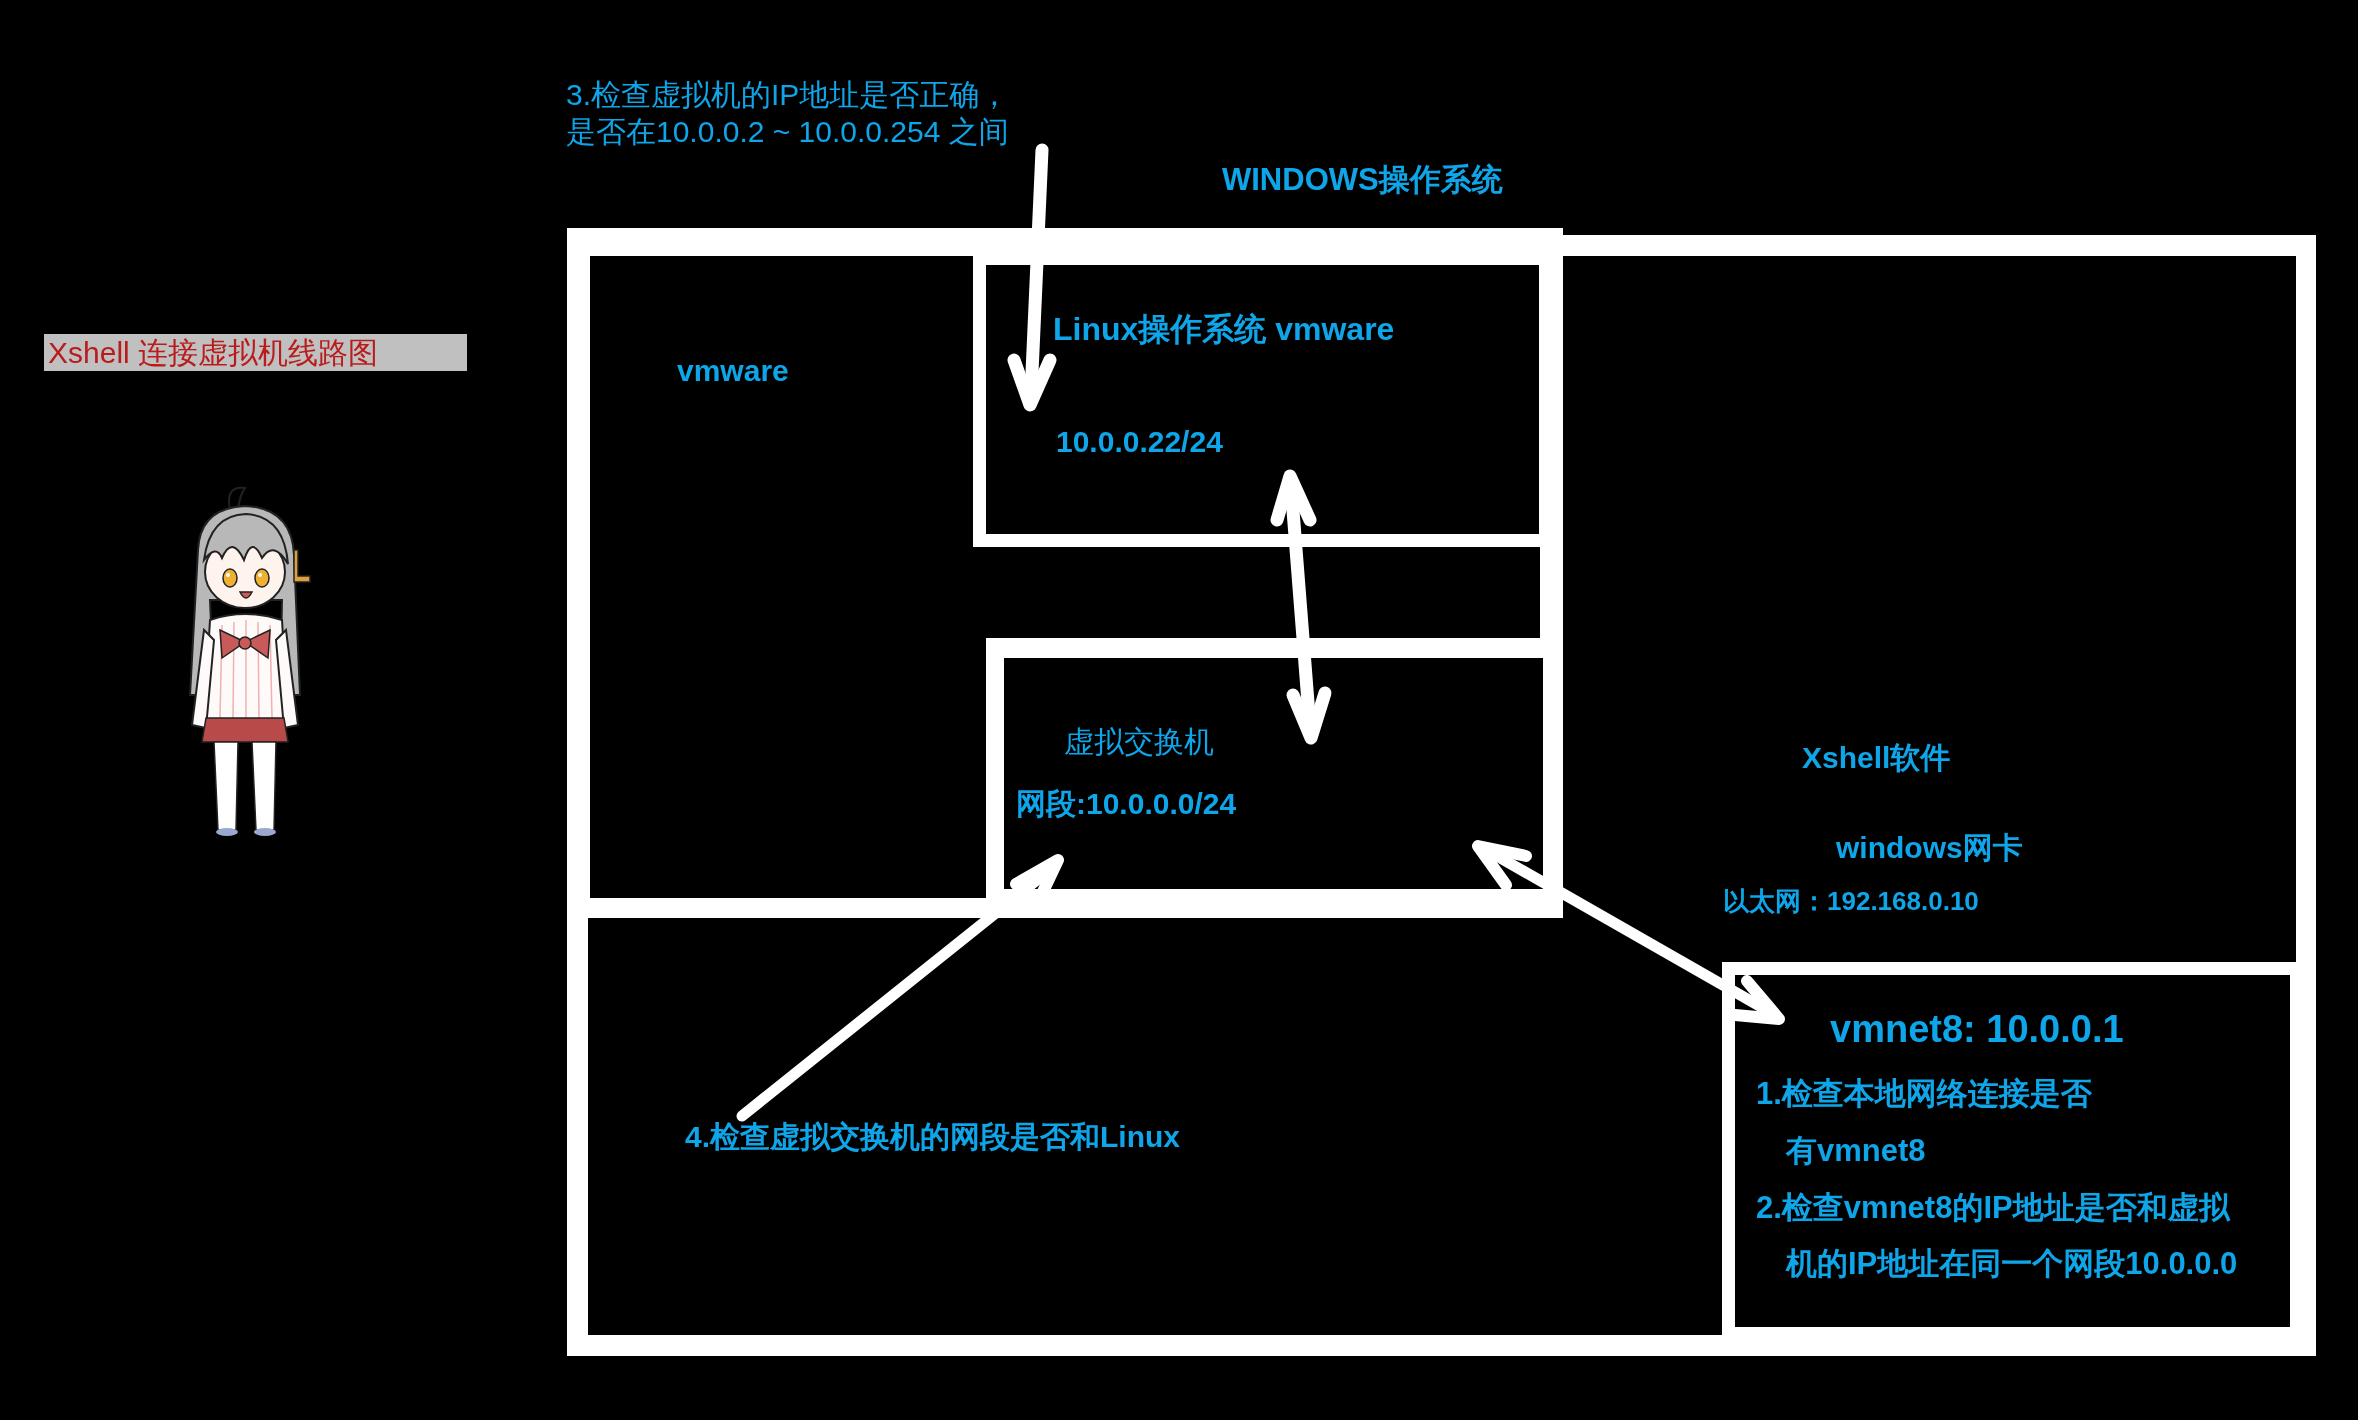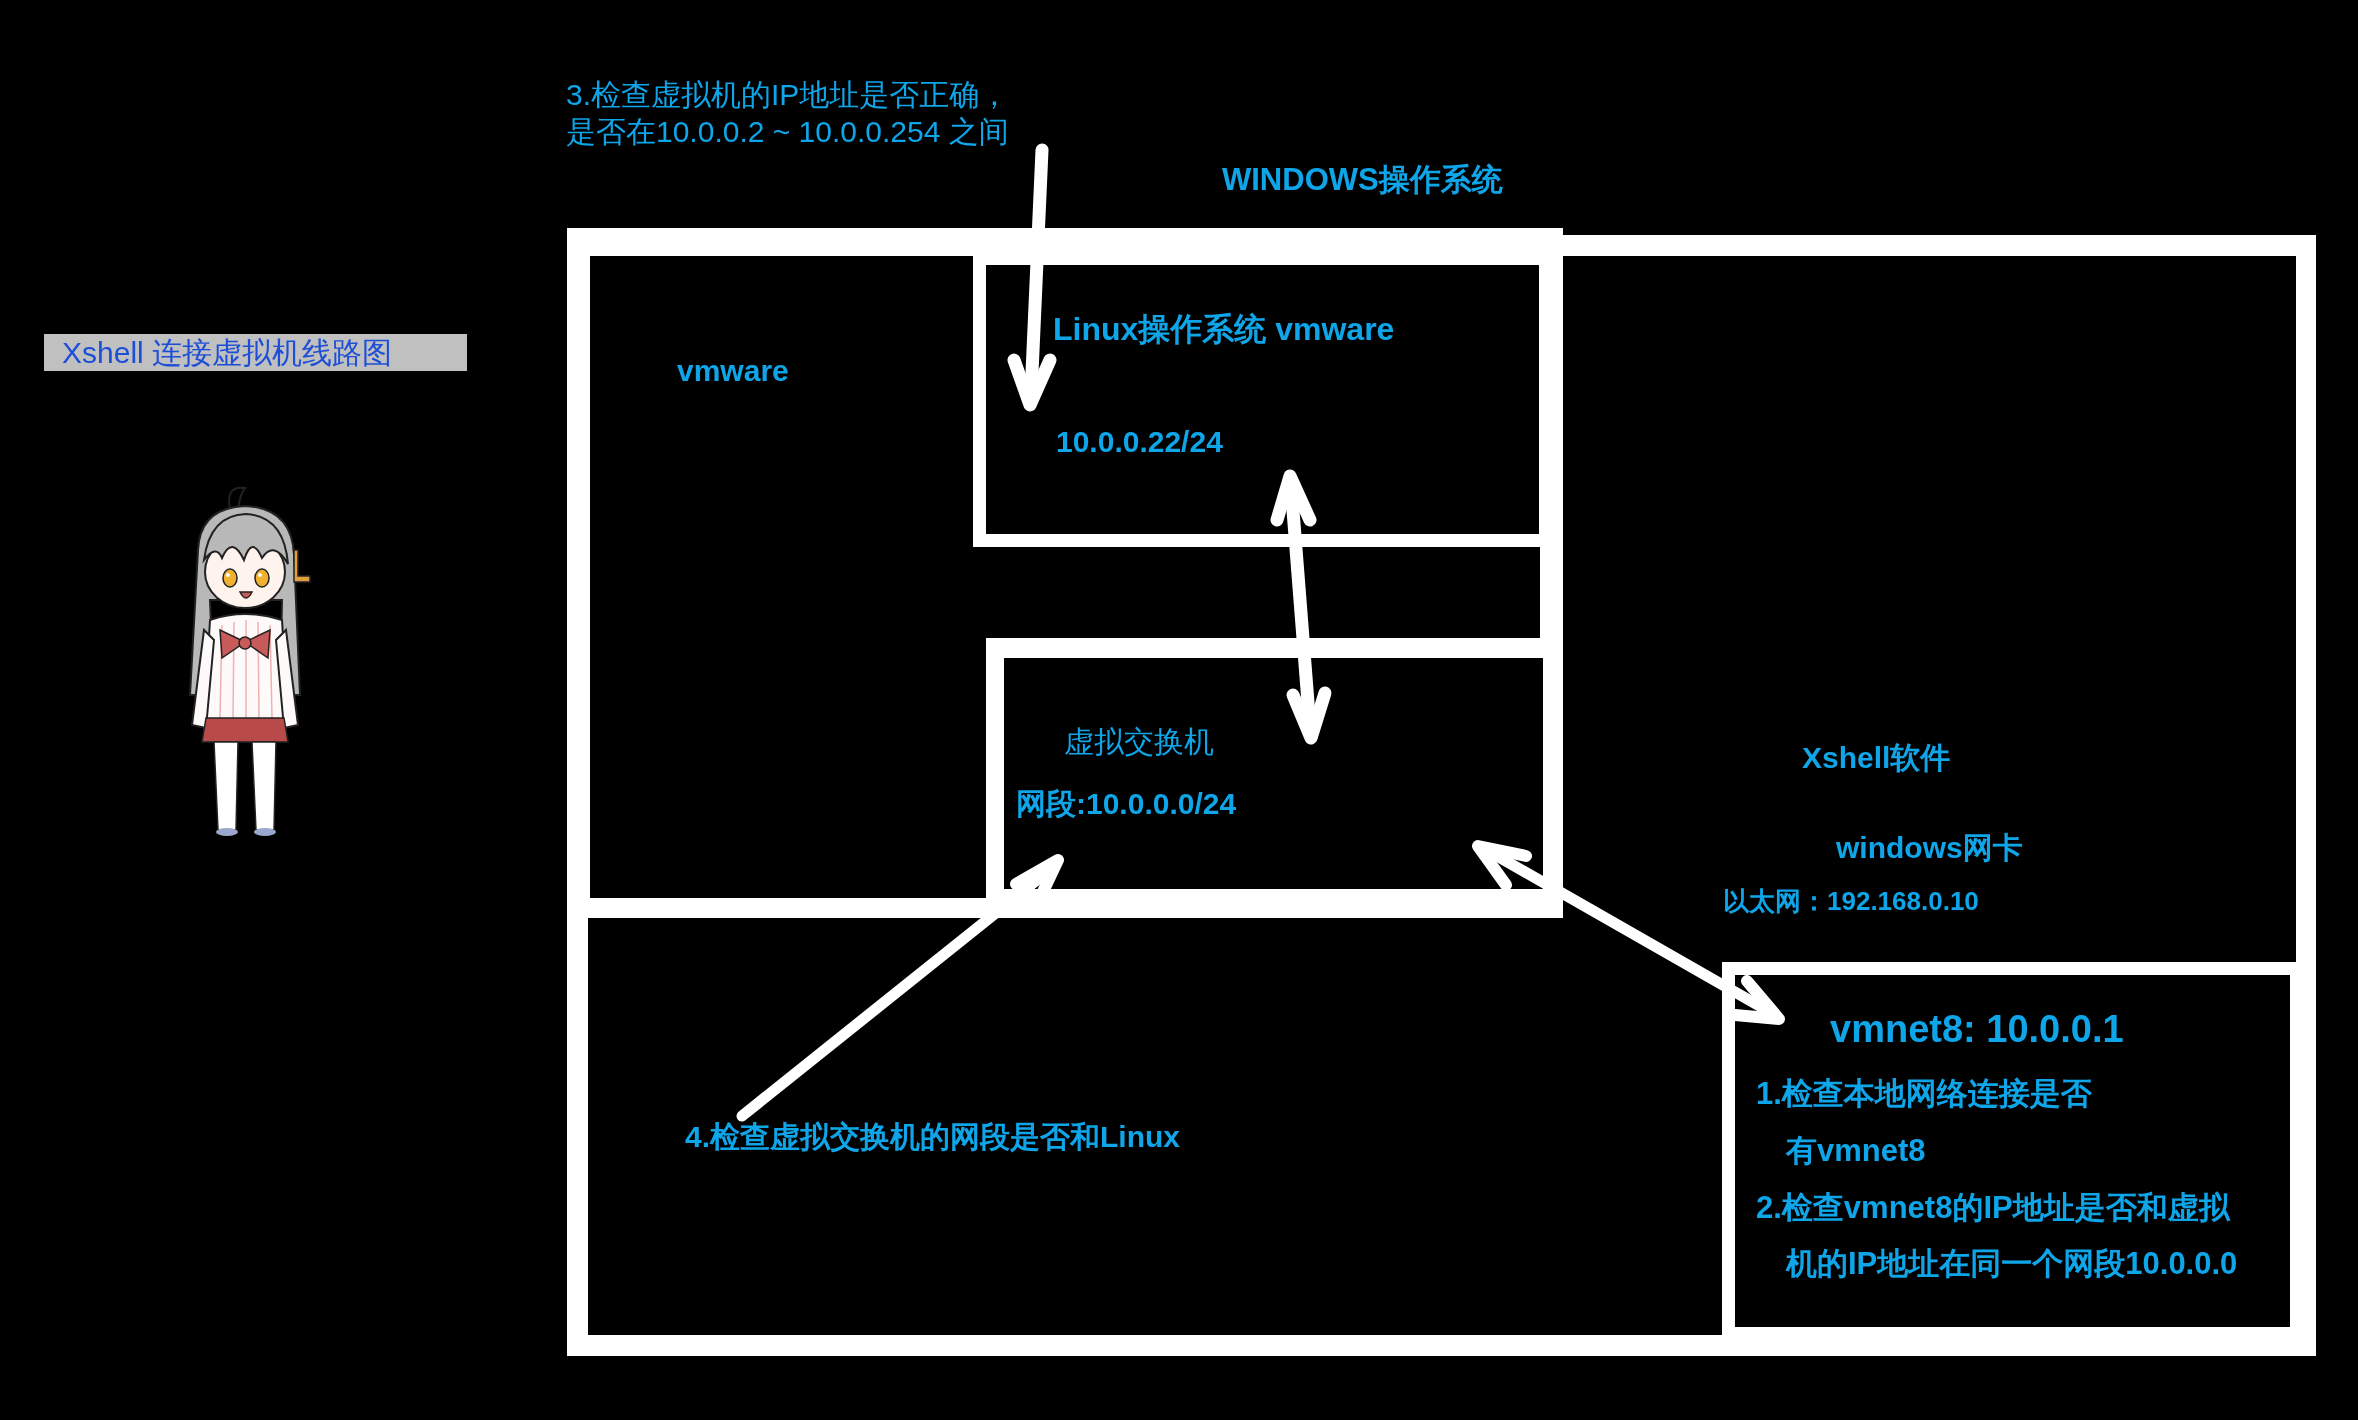--- a/index.html
+++ b/index.html
@@ -4,22 +4,22 @@
   <style>
     html, body { margin: 0; padding: 0; background: #000000; }
     body { width: 2358px; height: 1420px; position: relative; overflow: hidden; font-family: "Liberation Sans", "DejaVu Sans", sans-serif; color: #ffffff; }
     .abs { position: absolute; }
     .white { background: #ffffff; }
     .black { background: #000000; }
     .txt { position: absolute; color: #0ea5e9; white-space: nowrap; line-height: 1; }
     .b { font-weight: bold; }
     .title-badge {
       position: absolute; left: 44px; top: 334px; width: 423px; height: 37px;
-      background: #c0c0c0; color: #1d4ed8; font-size: 30px; line-height: 37px;
-      padding-left: 18px; box-sizing: border-box; white-space: nowrap;
+      background: #c0c0c0; color: #b91c1c; font-size: 30px; line-height: 37px;
+      padding-left: 4px; box-sizing: border-box; white-space: nowrap;
     }
     .note { font-size: 30px; line-height: 37px; }
     svg.overlay { position: absolute; left: 0; top: 0; pointer-events: none; }
   </style>
 </head>
 <body>
 
 <div class="title-badge">Xshell 连接虚拟机线路图</div>
 
 <svg class="abs" style="left:170px; top:480px;" width="150" height="360" viewBox="0 0 150 360">

